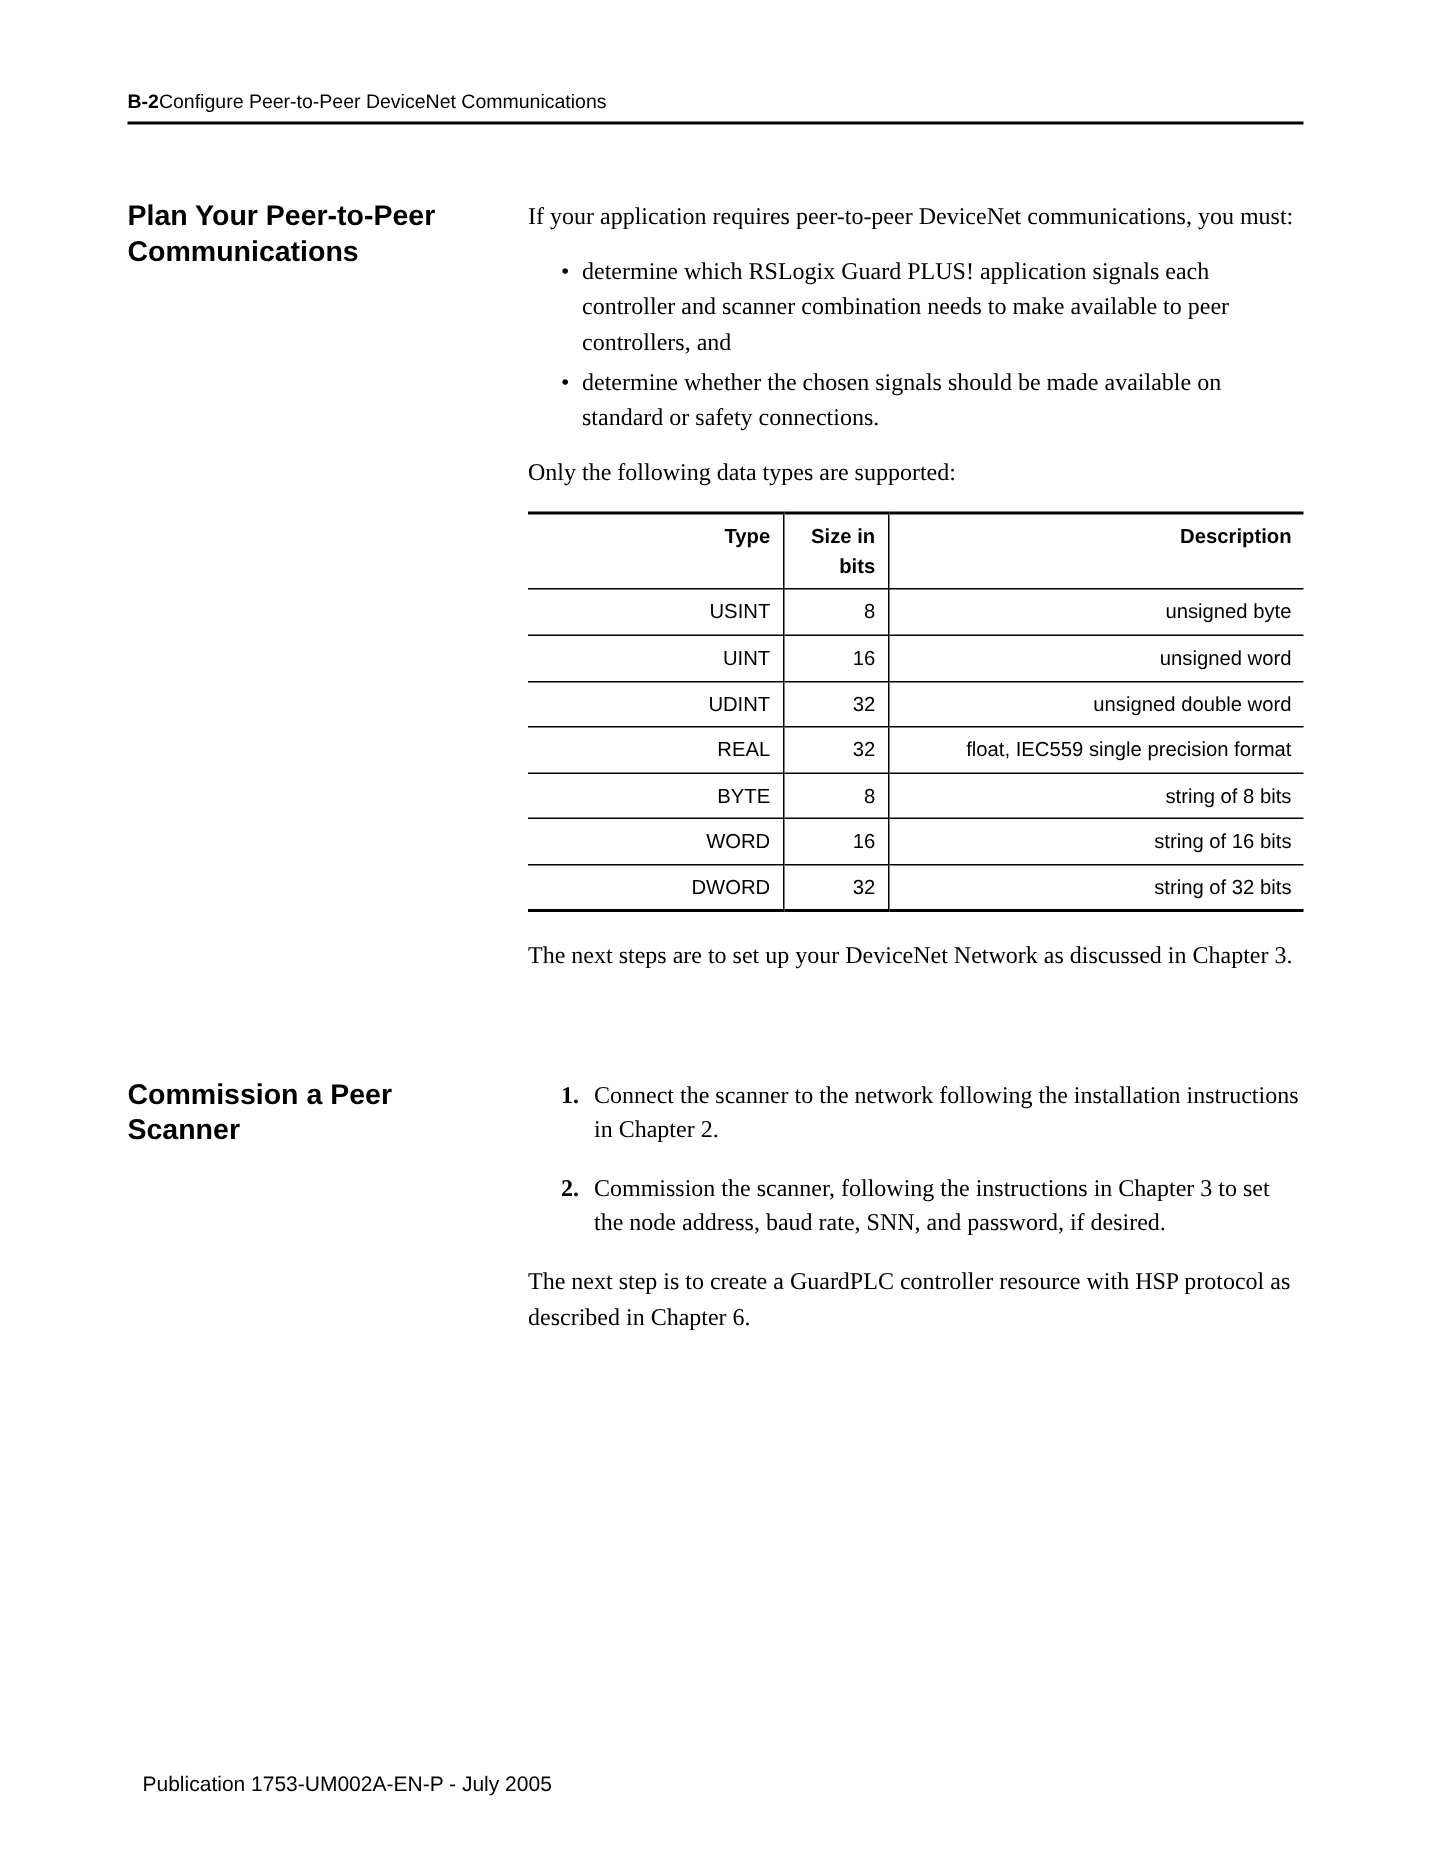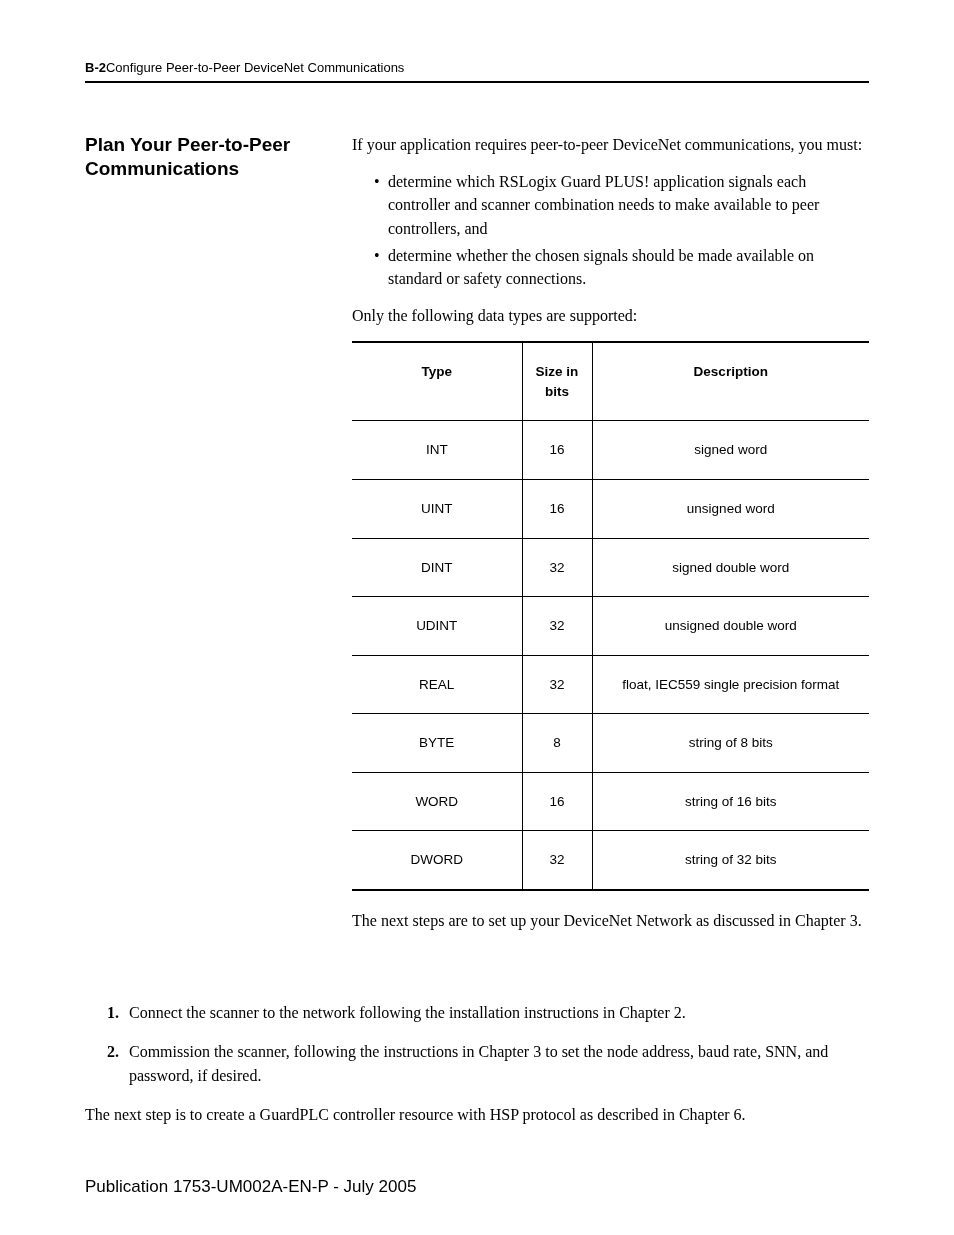--- a/index.html
+++ b/index.html
@@ -76,43 +76,43 @@
   }
   table.datatypes {
     border-collapse: collapse;
     width: 100%;
     font-family: Arial, Helvetica, sans-serif;
     font-size: 13.5px;
     margin-top: 6px;
     margin-bottom: 18px;
   }
   table.datatypes th, table.datatypes td {
-    text-align: center;
-    padding: 19px 8px;
+    text-align: right;
+    padding: 5px 8px;
     border-top: 1px solid #000;
     vertical-align: top;
   }
   table.datatypes thead tr:first-child th { border-top: 2px solid #000; }
   table.datatypes tbody tr:last-child td { border-bottom: 2px solid #000; }
   table.datatypes th {
     font-weight: bold;
     border-right: 1px solid #000;
     border-bottom: 1px solid #000;
   }
   table.datatypes td { border-right: 1px solid #000; }
   table.datatypes th:last-child, table.datatypes td:last-child { border-right: none; }
   table.datatypes th:first-child, table.datatypes td:first-child { border-left: none; }
   .col-type { width: 170px; }
   .col-size { width: 70px; }
   .footer {
     position: absolute;
     bottom: 38px;
-    left: 85px;
-    font-family: Arial, Helvetica, sans-serif;
-    font-size: 17px;
+    left: 95px;
+    font-family: Arial, Helvetica, sans-serif;
+    font-size: 14px;
   }
 </style>
 </head>
 <body>
 
 <div class="header-line">
   <span class="pgnum">B-2</span>
   <span>Configure Peer-to-Peer DeviceNet Communications</span>
 </div>
 
@@ -134,35 +134,30 @@
         </colgroup>
       <thead>
         <tr>
           <th>Type</th>
           <th>Size in bits</th>
           <th>Description</th>
         </tr>
       </thead>
       <tbody id="dt-body">
           <tr>
-            <td>INT</td>
-            <td>16</td>
-            <td>signed word</td>
+            <td>USINT</td>
+            <td>8</td>
+            <td>unsigned byte</td>
           </tr>
           <tr>
             <td>UINT</td>
             <td>16</td>
             <td>unsigned word</td>
           </tr>
           <tr>
-            <td>DINT</td>
-            <td>32</td>
-            <td>signed double word</td>
-          </tr>
-          <tr>
             <td>UDINT</td>
             <td>32</td>
             <td>unsigned double word</td>
           </tr>
           <tr>
             <td>REAL</td>
             <td>32</td>
             <td>float, IEC559 single precision format</td>
           </tr>
           <tr>
@@ -181,20 +176,21 @@
             <td>string of 32 bits</td>
           </tr>
         </tbody>
     </table>
 
     <p>The next steps are to set up your DeviceNet Network as discussed in Chapter 3.</p>
   </div>
 </div>
 
 <div class="section">
+  <div class="section-title">Commission a Peer Scanner</div>
   <div class="section-body">
     <ol class="steps">
       <li>
         <span class="num">1.</span>
         <span>Connect the scanner to the network following the installation instructions in Chapter 2.</span>
       </li>
       <li>
         <span class="num">2.</span>
         <span>Commission the scanner, following the instructions in Chapter 3 to set the node address, baud rate, SNN, and password, if desired.</span>
       </li>

